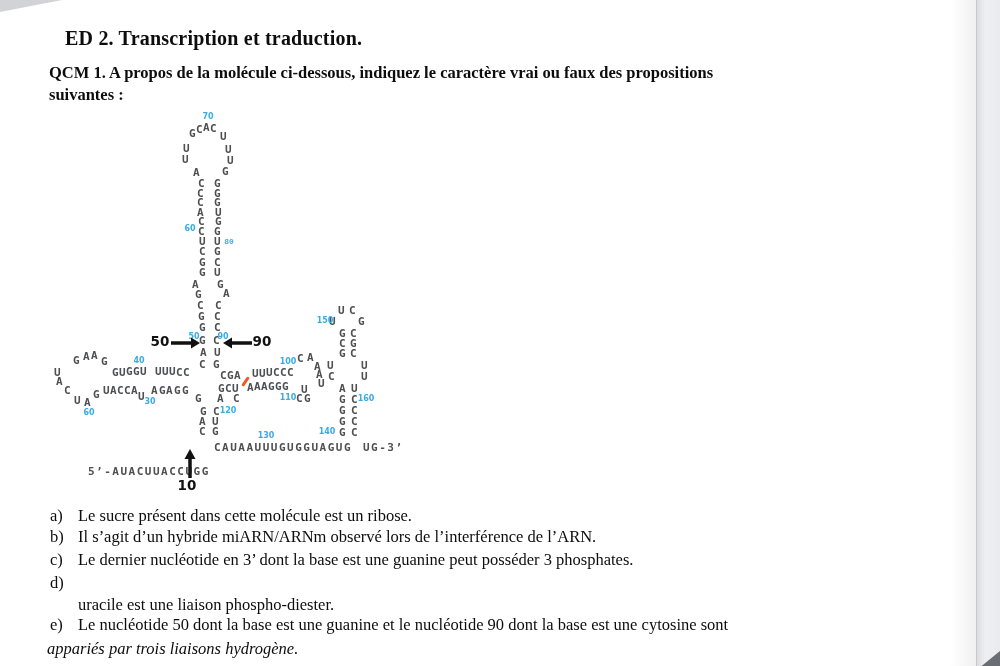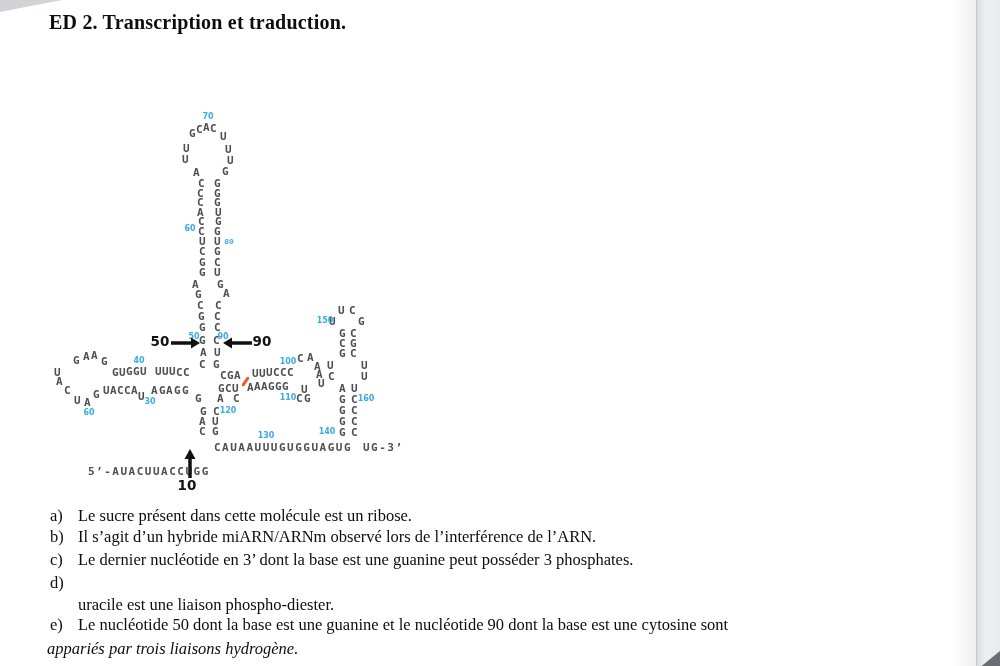--- a/index.html
+++ b/index.html
@@ -20,21 +20,21 @@
   .right-strip{
     position:absolute;left:976px;top:0;width:24px;height:666px;
     background:linear-gradient(to right,#dcdde0,#edeff2 35%,#e9ebee);
     border-left:1px solid #c7c8cb;box-sizing:border-box;
   }
   .corner-br{
     position:absolute;left:980px;top:649px;width:20px;height:17px;
     background:#6a6d73;clip-path:polygon(100% 12%,100% 100%,8% 100%);
   }
   .title{
-    position:absolute;left:49px;top:11px;margin:0;
+    position:absolute;left:49px;top:11px;margin:16px;
     font-size:20px;font-weight:bold;color:#0d0d0d;letter-spacing:0.2px;
   }
   .question{
     position:absolute;left:49px;top:62px;width:830px;
     font-size:16.5px;font-weight:bold;color:#0d0d0d;line-height:22px;
   }
   
   .diagram{position:absolute;left:0;top:0;width:480px;height:500px;}
   .nt{
     position:absolute;transform:translate(-50%,-50%);
@@ -63,20 +63,24 @@
   .opt-text.outdent{left:47px;font-style:italic;}
 </style>
 </head>
 <body>
 
 <div class="page">
   <div class="corner-tl"></div>
 
   <h1 class="title">ED 2. Transcription et traduction.</h1>
 
+  <div class="question">
+    <div>QCM 1. A propos de la molécule ci-dessous, indiquez le caractère vrai ou faux des propositions</div>
+    <div>suivantes :</div>
+  </div>
 
   <div class="diagram" id="diagram">
     <svg class="arrows" width="480" height="500" viewBox="0 0 480 500" style="z-index: 5;">
       <g stroke="#111" stroke-width="3.5" fill="#111">
         <line x1="171" y1="343" x2="191" y2="343"></line>
         <polygon points="191,337.5 200,343 191,348.5" stroke="none"></polygon>
         <line x1="252" y1="343" x2="232" y2="343"></line>
         <polygon points="232,337.5 223,343 232,348.5" stroke="none"></polygon>
         <line x1="190" y1="478" x2="190" y2="458"></line>
         <polygon points="184.5,459 190,449 195.5,459" stroke="none"></polygon>

